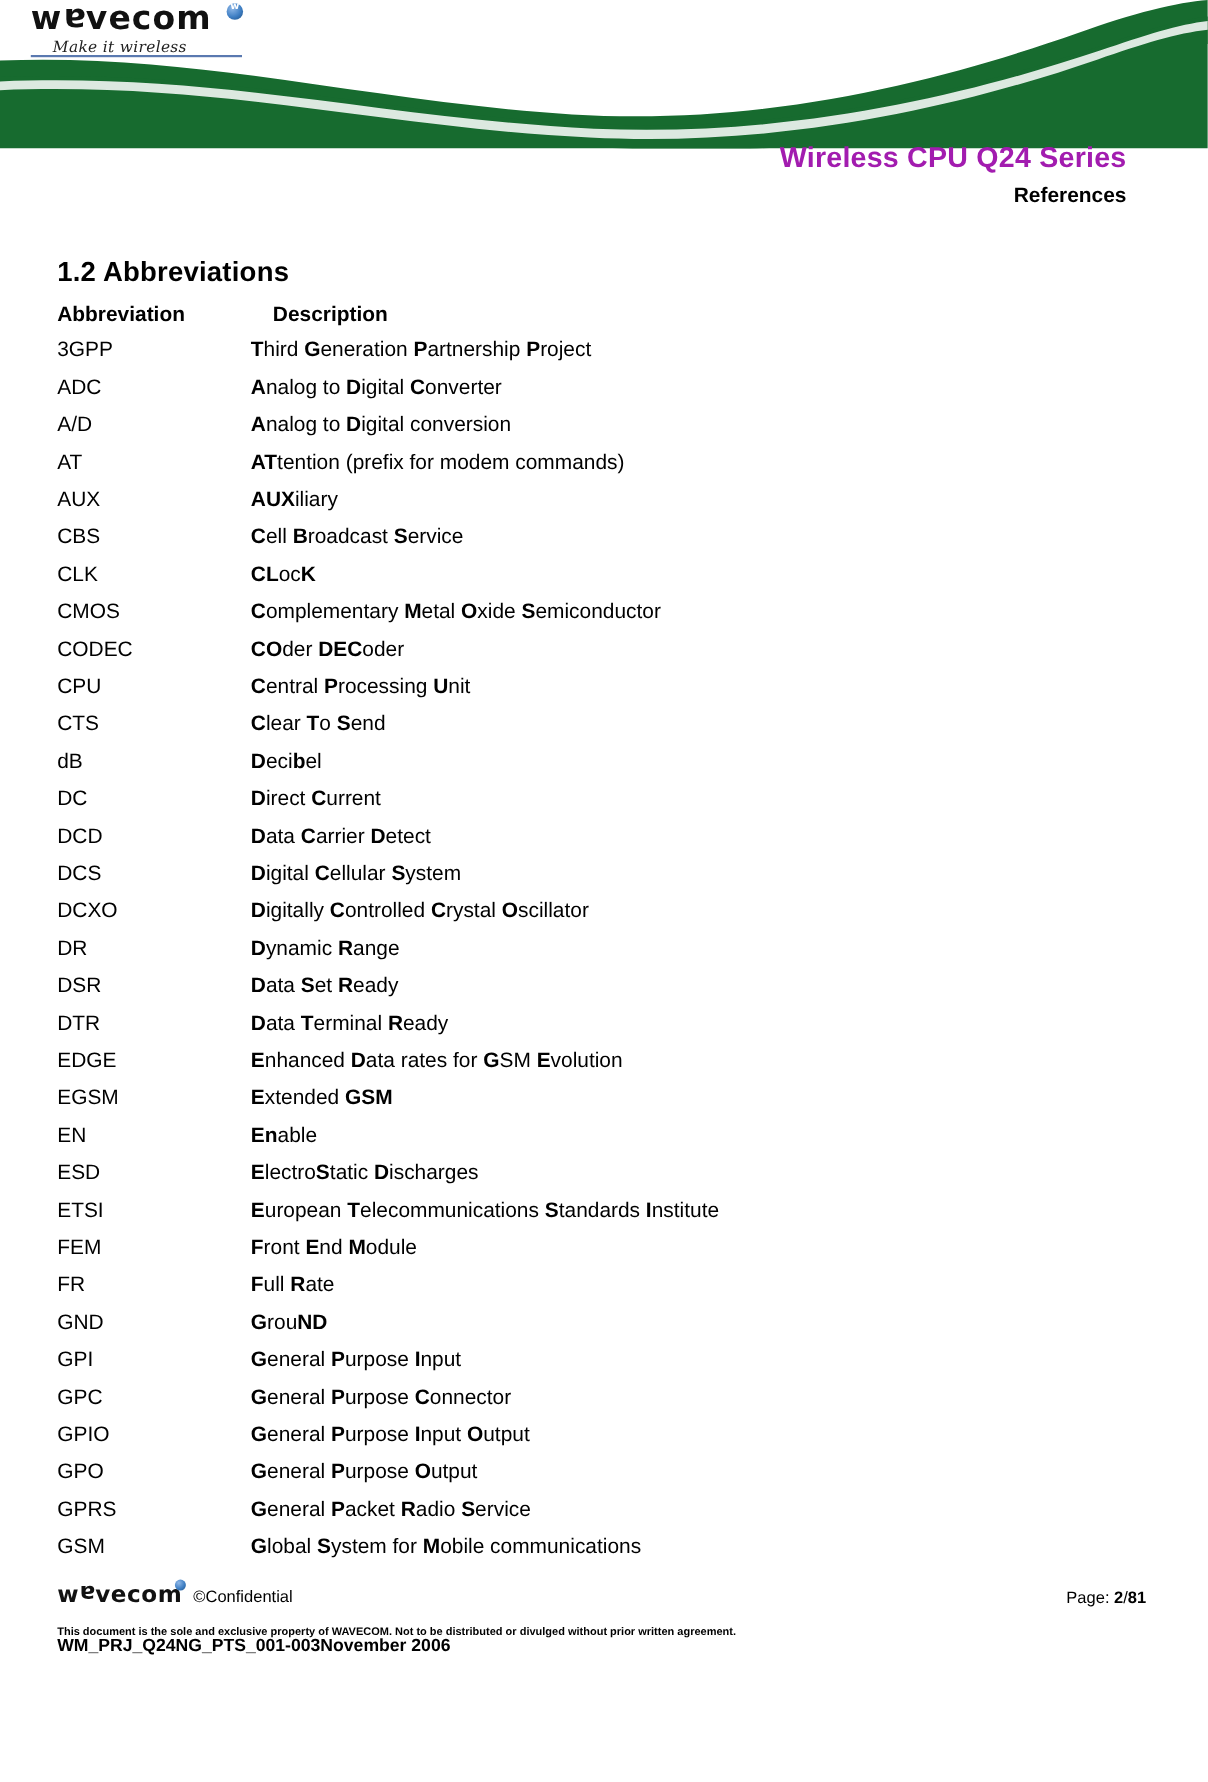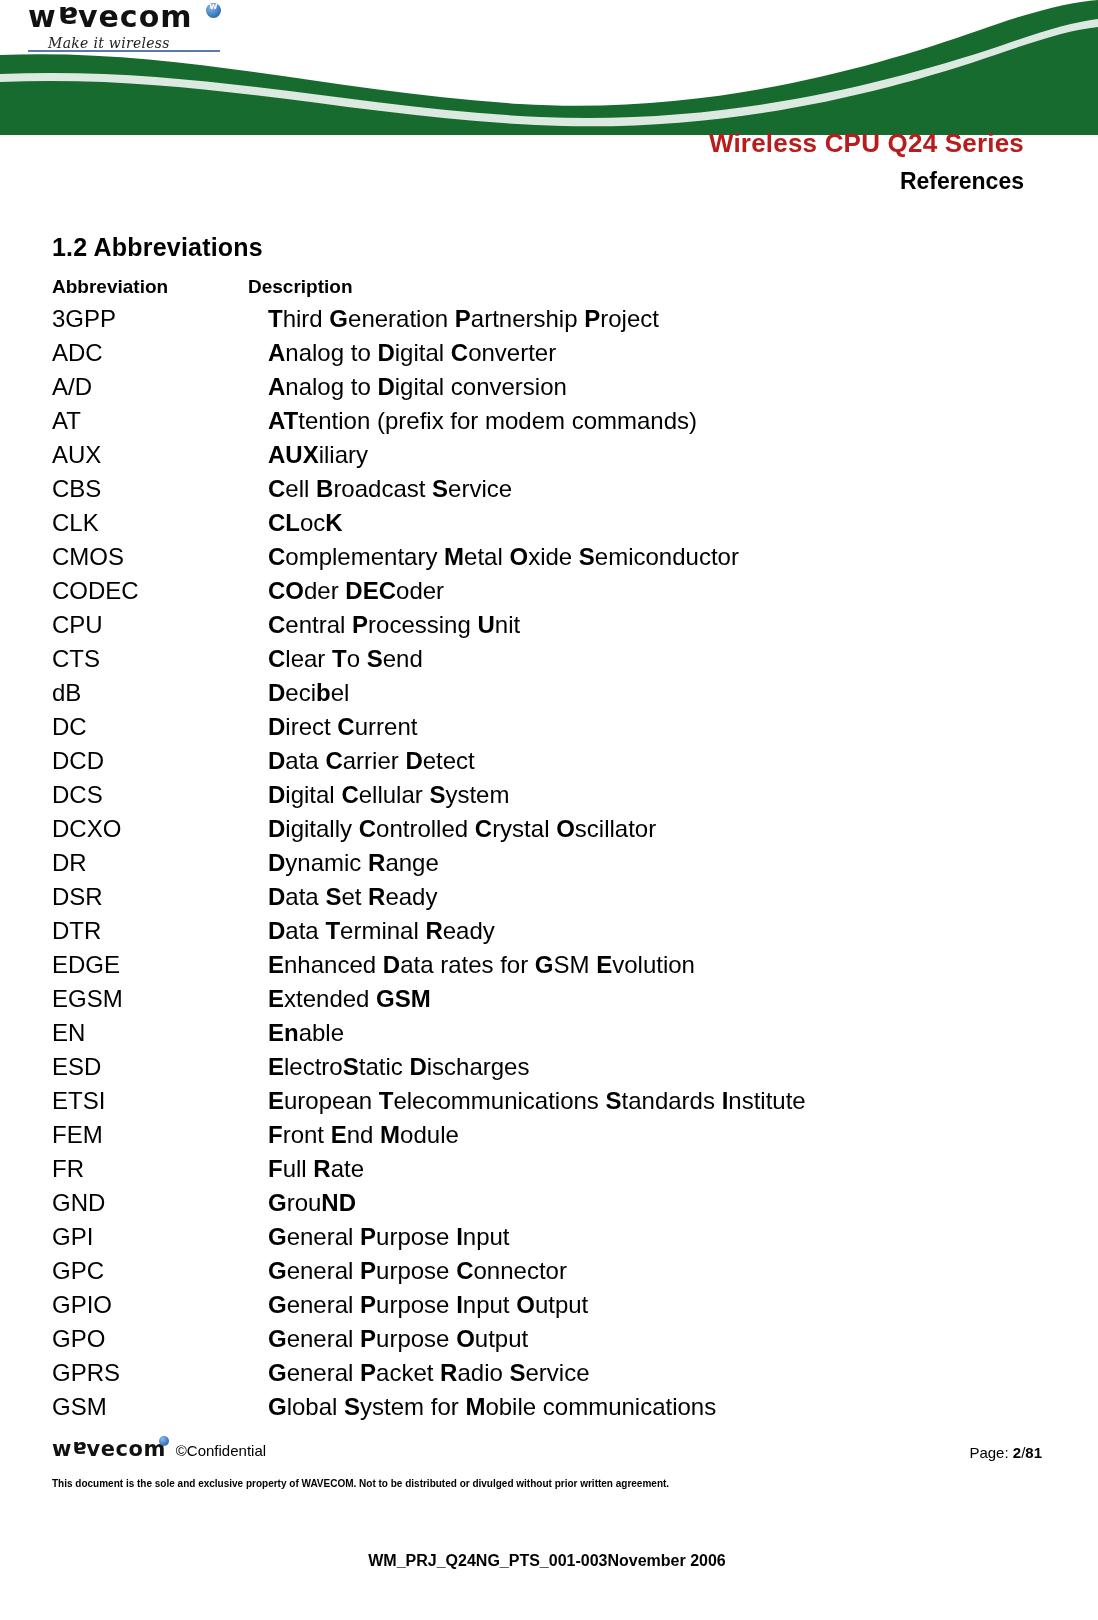--- a/index.html
+++ b/index.html
@@ -31,39 +31,39 @@
   }
   .logo-tag{
     font-family:"DejaVu Serif", serif;font-style:italic;
     font-size:14px;color:#222;margin-top:3px;letter-spacing:.3px;margin-left:20px;
   }
   .logo-rule{position:absolute;left:28px;top:50px;width:192px;height:2px;background:#5a79b0;}
 
   
   .doc-title{
     position:absolute;right:74px;top:128px;text-align:right;
-    font-size:26px;font-weight:bold;letter-spacing:.2px;color:#b91c1c;
+    font-size:26px;font-weight:bold;letter-spacing:.2px;color:#a21caf;
   }
   .doc-subtitle{
     position:absolute;right:74px;top:168px;text-align:right;
-    font-size:23px;font-weight:bold;color:#000;
+    font-size:19px;font-weight:bold;color:#000;
   }
 
   
   .section-title{
     position:absolute;left:52px;top:233px;
     font-size:25px;font-weight:bold;letter-spacing:.2px;
   }
 
   
   .abbr-table{position:absolute;left:52px;top:276px;width:990px;}
   .thead{display:flex;font-weight:bold;font-size:19px;margin-bottom:4px;gap:20px;}
   .th-abbr{width:176px;flex:0 0 176px;}
   .th-desc{flex:1;}
-  .row{display:flex;font-size:24px;line-height:34px;height:34px;gap:40px;}
+  .row{display:flex;font-size:19px;line-height:34px;height:34px;}
   .c-abbr{width:176px;flex:0 0 176px;}
   .c-desc{flex:1;}
   .c-desc b{font-weight:bold;}
 
   
   .footer{position:absolute;left:52px;top:1437px;width:990px;}
   .footer-top{display:flex;align-items:flex-end;justify-content:space-between;}
   .f-logo{
     font-family:"DejaVu Sans", sans-serif;font-weight:bold;font-size:21px;
     letter-spacing:.5px;color:#111;position:relative;display:inline-block;
@@ -74,22 +74,22 @@
     background:radial-gradient(circle at 35% 30%,#8fb8e8 0%,#3f7fc4 55%,#1c4f86 100%);
   }
   .f-left{display:flex;align-items:baseline;}
   .f-conf{font-size:15px;margin-left:10px;}
   .f-page{font-size:15px;}
   .f-page b{font-weight:bold;}
   .footer-legal{
     margin-top:13px;font-size:10px;font-weight:bold;line-height:19px;width:986px;
   }
   .footer-bottom{
-    position:absolute;left:52px;top:1552px;width:990px;
-    display:flex;justify-content:center;font-size:16px;font-weight:bold;
+    position:absolute;left:52px;top:1488px;width:990px;
+    display:flex;justify-content:flex-start;font-size:16px;font-weight:bold;
   }
 </style>
 </head>
 <body>
 
 <div class="page">
 
   <div class="banner">
     <svg width="1098" height="135" viewBox="0 0 1098 135" xmlns="http://www.w3.org/2000/svg">
       <path d="M0,55 C180,48 330,92 520,104 C700,115 860,72 980,30 C1030,12 1070,2 1098,0 L1098,40 C1050,42 1000,58 950,80 C840,128 690,146 520,132 C330,116 170,80 0,92 Z" fill="#176b2f"></path>

